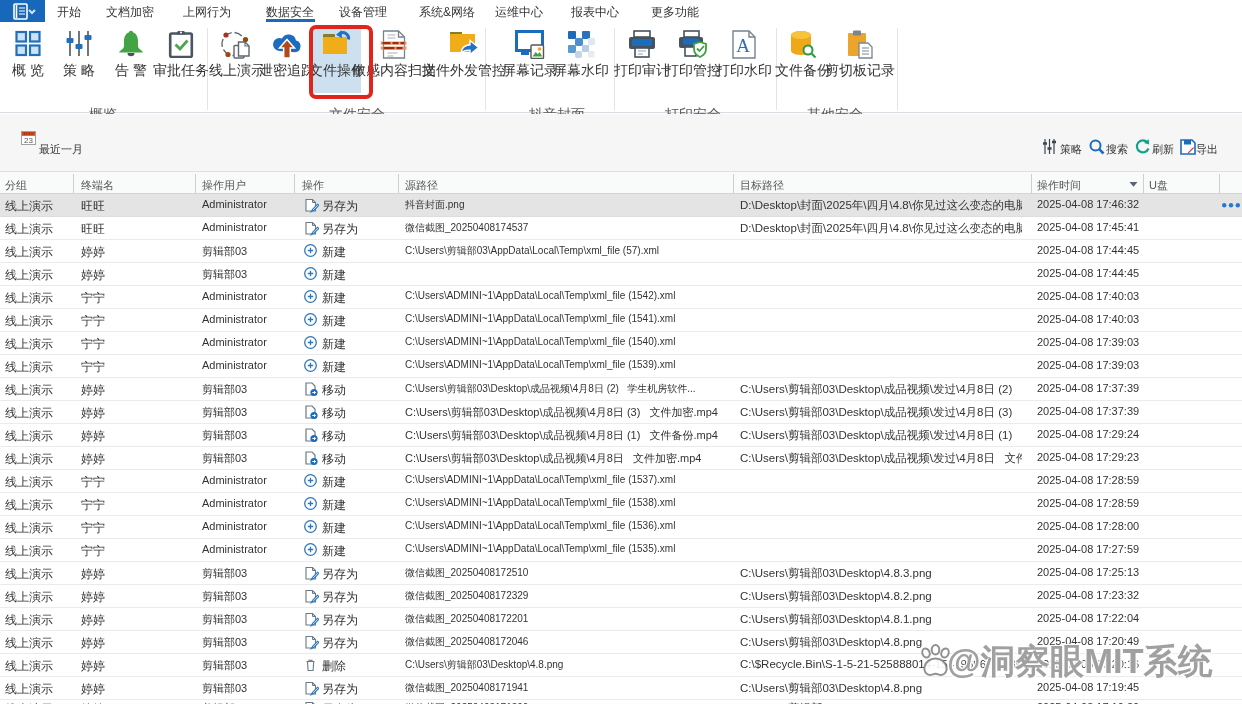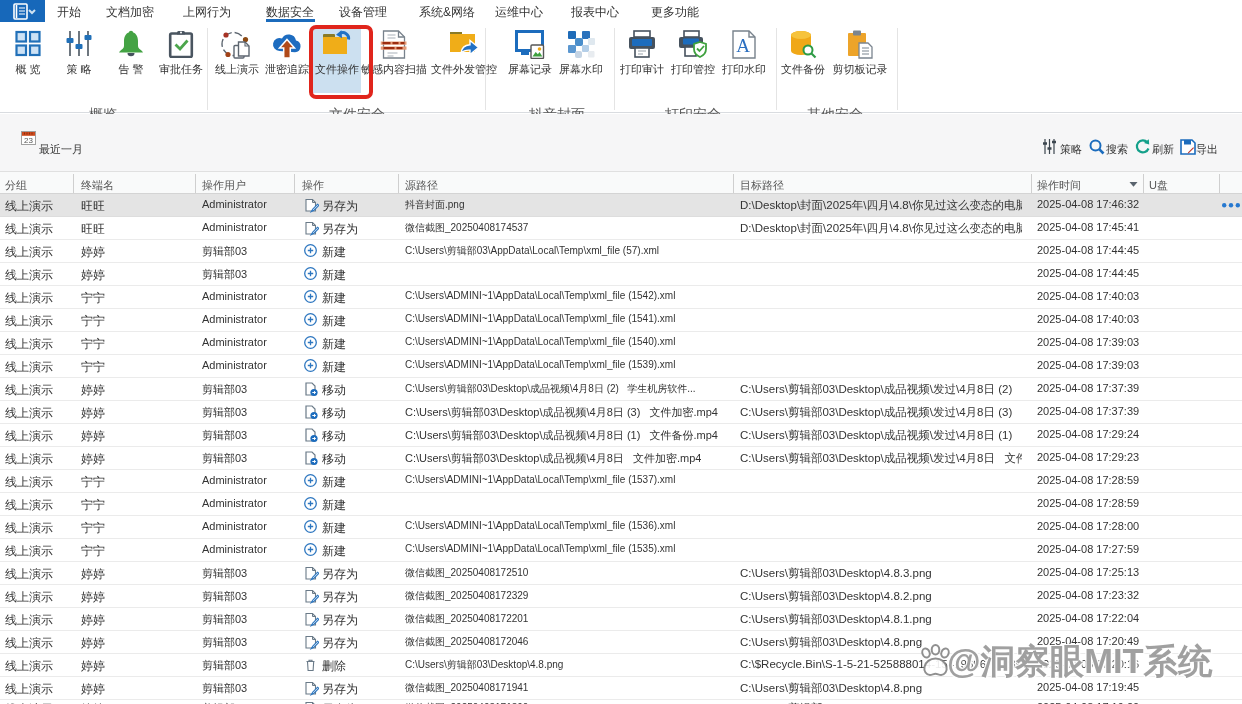--- a/index.html
+++ b/index.html
@@ -6,21 +6,21 @@
 .abs{position:absolute}
 
 #menubar{position:absolute;left:0;top:0;width:1242px;height:22px;background:#fff}
 #appbtn{position:absolute;left:0;top:0;width:45px;height:22px;background:#1768ba}
 .tab{position:absolute;top:4px;transform:translateX(-50%);font-size:12px;color:#333;white-space:nowrap}
 #tab-underline{position:absolute;left:266px;top:19px;width:49px;height:3px;background:#1b6bbc}
 
 #ribbon{position:absolute;left:0;top:22px;width:1242px;height:91px;background:#fff;border-bottom:1px solid #d9dce0}
 .vsep{position:absolute;top:6px;height:82px;width:1px;background:#e4e4e4}
 .ricon{position:absolute;top:8px;transform:translateX(-50%)}
-.rlabel{position:absolute;top:40px;transform:translateX(-50%);font-size:11px;color:#333;white-space:nowrap}
+.rlabel{position:absolute;top:40px;transform:translateX(-50%);font-size:14px;color:#333;white-space:nowrap}
 .glabel{position:absolute;top:84px;transform:translateX(-50%);font-size:14px;color:#595959;white-space:nowrap}
 #hilite{position:absolute;left:313px;top:6px;width:48px;height:65px;background:#cce0f0}
 #redbox{position:absolute;left:309px;top:3px;width:64px;height:74px;border:4px solid #e0251c;border-radius:7px}
 
 #strip{position:absolute;left:0;top:114px;width:1242px;height:57px;background:#f6f6f7}
 .tbtxt{font-size:11px;color:#333}
 
 #thead{position:absolute;left:0;top:171px;width:1242px;height:23px;background:#f9fafa;border-top:1px solid #e0e0e0;border-bottom:1px solid #d4d4d4}
 .hcell{position:absolute;top:6px;font-size:11px;color:#555;white-space:nowrap}
 .hdiv{position:absolute;top:2px;height:19px;width:1px;background:#cfcfcf}
@@ -457,20 +457,21 @@
       <span class="c7">2025-04-08 17:28:59</span>
     </div>
 <div class="row" style="top:493px">
       <span class="c1">线上演示</span>
       <span class="c2">宁宁</span>
       <span class="c3">Administrator</span>
       <svg class="opi" width="15" height="15" viewBox="0 0 15 15">
         <use href="#i-new"></use>
       </svg>
       <span class="opt">新建</span>
+      <span class="c5">C:\Users\ADMINI~1\AppData\Local\Temp\xml_file (1538).xml</span>
       <span class="c7">2025-04-08 17:28:59</span>
     </div>
 <div class="row" style="top:516px">
       <span class="c1">线上演示</span>
       <span class="c2">宁宁</span>
       <span class="c3">Administrator</span>
       <svg class="opi" width="15" height="15" viewBox="0 0 15 15">
         <use href="#i-new"></use>
       </svg>
       <span class="opt">新建</span>

